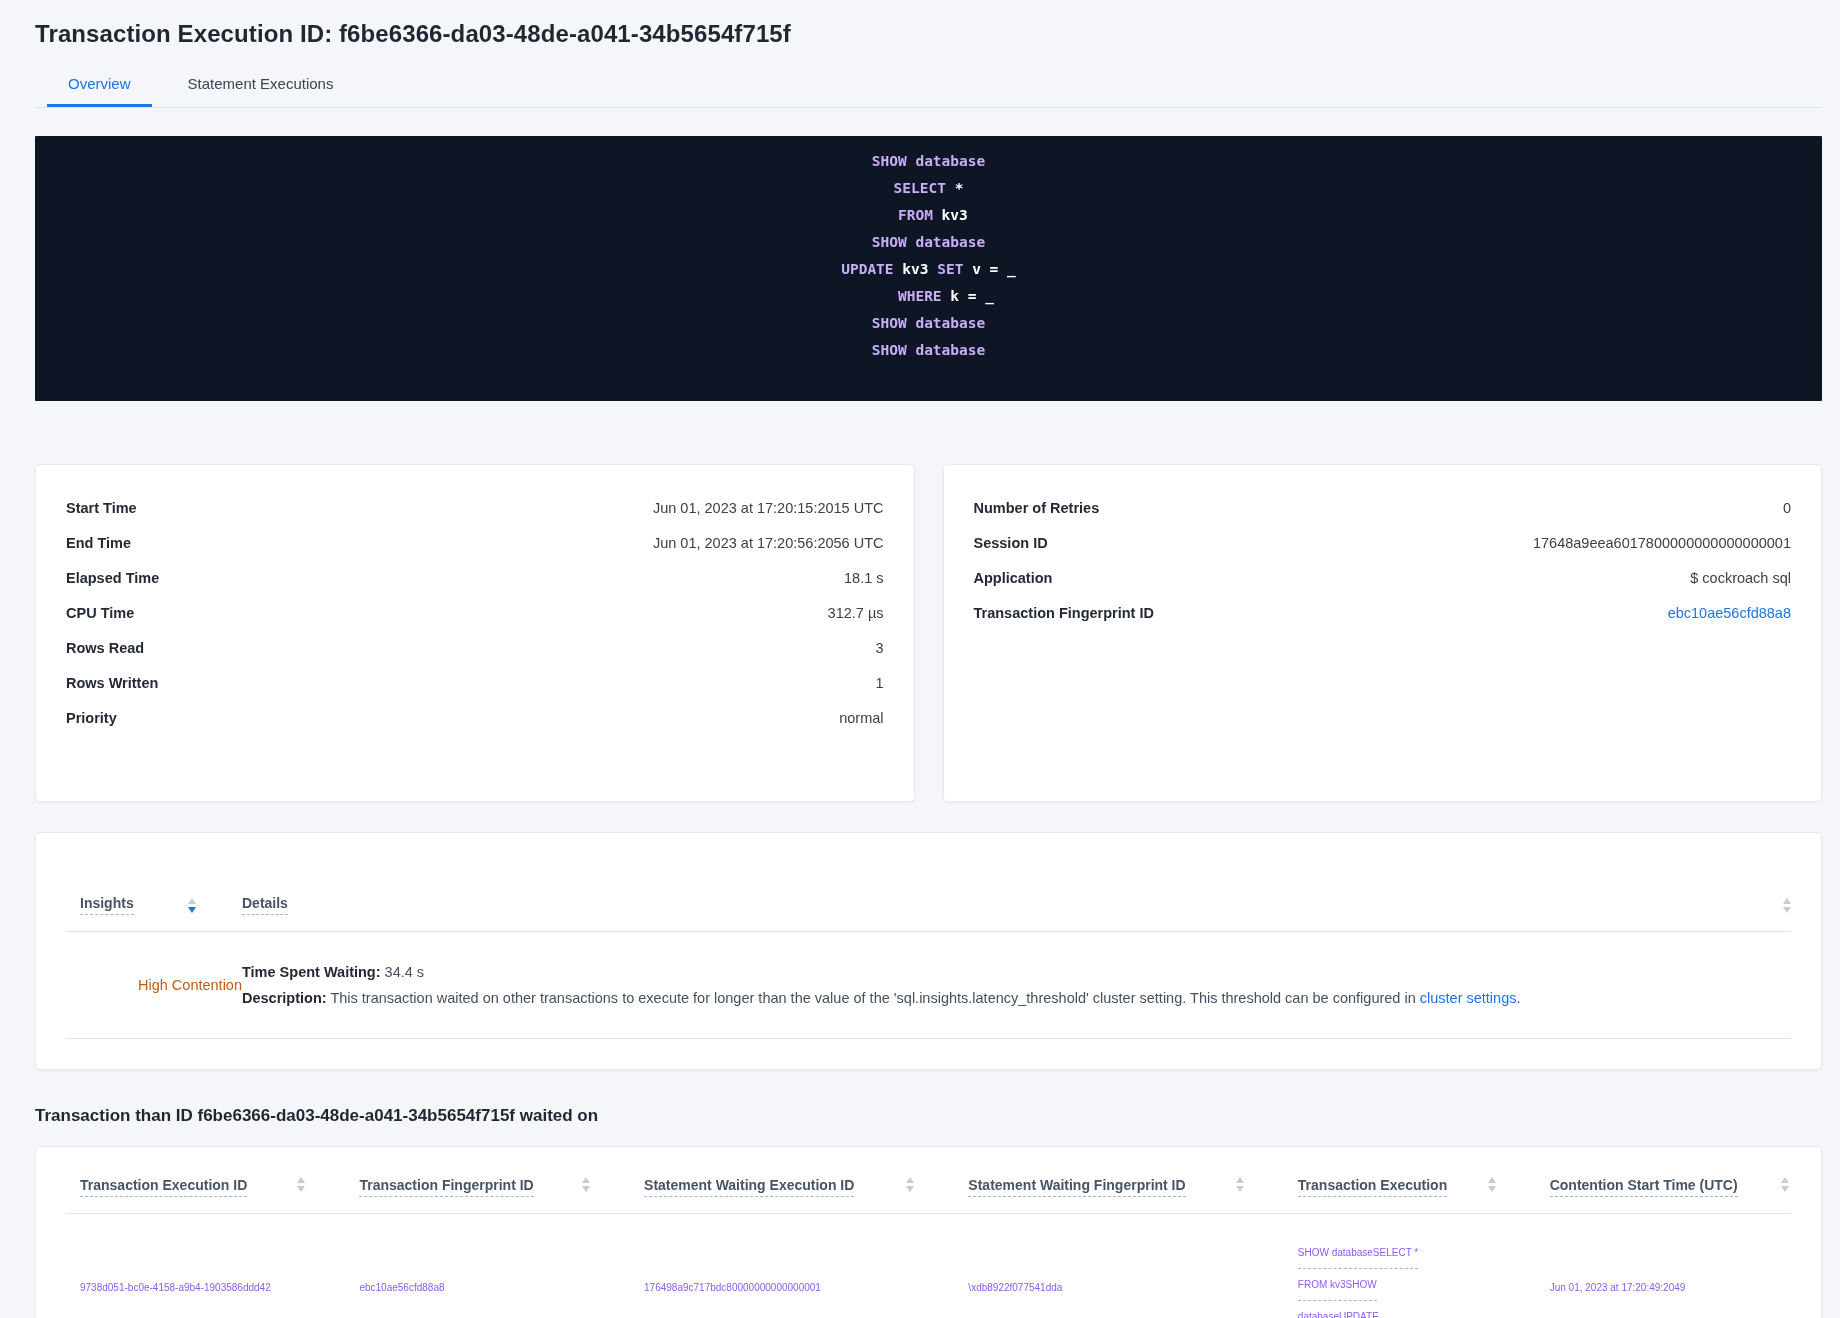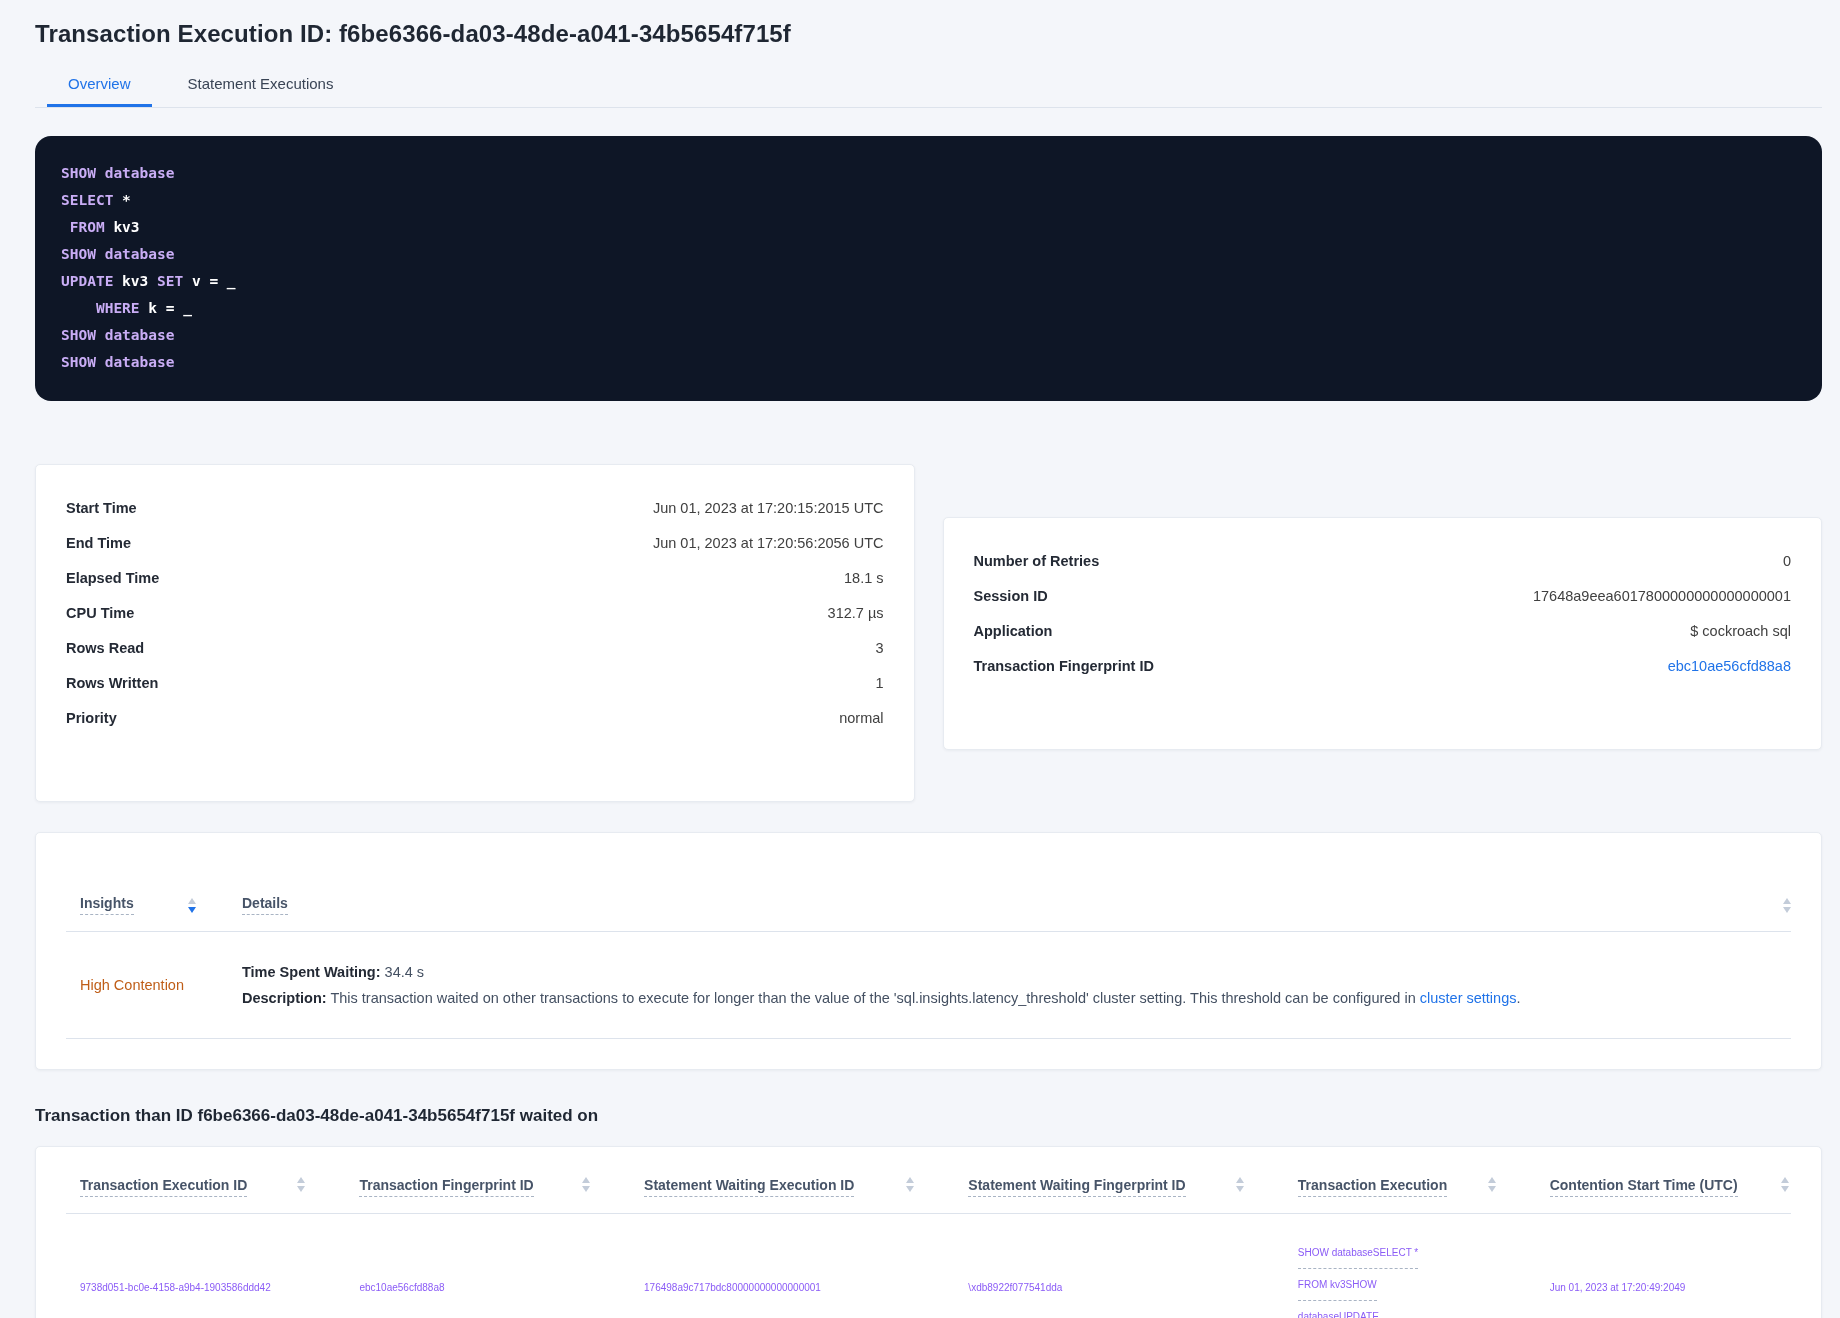--- a/index.html
+++ b/index.html
@@ -14,31 +14,31 @@
 
   
   .page-title { font-size:24px; font-weight:700; color:#1f2733; letter-spacing:.1px; }
 
   .tabs { display:flex; margin-top:27px; border-bottom:1px solid #dde3ec; padding-left:12px; }
   .tab { font-size:15px; color:#394455; padding:0 21px 12px; margin-right:15px;
          border-bottom:3px solid transparent; cursor:pointer; }
   .tab.active { color:var(--accent); border-bottom-color:var(--accent); font-weight:400; }
 
   
-  .sql-box { margin-top:28px; background:var(--code-bg); border-radius:16px;
-             padding:24px 26px; min-height:265px; }
+  .sql-box { margin-top:28px; background:var(--code-bg); border-radius:1px;
+             padding:12px 26px; min-height:265px;text-align:center; }
   .sql-line { font-family:"DejaVu Sans Mono","Liberation Mono",monospace;
               font-size:14.5px; font-weight:700; line-height:27px; white-space:pre; }
   .sql-kw { color:var(--code-kw); }
   .sql-pl { color:var(--code-pl); }
 
   
   .card { background:#ffffff; border:1px solid #e7ebf1; border-radius:5px;
           box-shadow:0 1px 3px rgba(22,33,54,.05); }
-  .cards-row { display:flex; gap:28px; margin-top:63px;align-items:center; }
+  .cards-row { display:flex; gap:28px; margin-top:63px; }
   .summary-card { flex:1; padding:33px 30px 58px; }
   .kv-row { display:flex; justify-content:space-between; align-items:baseline;
             margin-bottom:15px; font-size:14.5px; line-height:20px; }
   .kv-label { font-weight:700; color:#242a35; }
   .kv-value { color:#404040; text-align:right; }
   .kv-value.link { color:var(--accent); cursor:pointer; }
 
   
   .dashed { border-bottom:1px dashed #a9b4c4; padding-bottom:3px; }
 
@@ -50,21 +50,21 @@
   .sort-icon.desc .tri.down { border-top-color:var(--accent); }
 
   
   .insights-card { margin-top:30px; padding:26px 30px 30px; }
   .ins-header { display:flex; align-items:center; padding:0 0 16px 14px;
                 font-size:14px; font-weight:700; color:#475468; border-bottom:1px solid #dde3ec;margin-top:36px; }
   .ins-col1 { width:162px; display:flex; align-items:center; }
   .ins-col1 .sort-icon { margin-left:54px; }
   .ins-spacer { flex:1; }
   .ins-row { display:flex; align-items:center; padding:27px 0 27px 14px; border-bottom:1px solid #dde3ec; }
-  .severity { width:162px; flex-shrink:0; font-size:14.5px; color:var(--warning); }
+  .severity { width:162px; flex-shrink:0; font-size:14.5px; color:var(--warning);text-align:right; }
   .ins-details { font-size:14.5px; color:#445062; line-height:26px; }
   .ins-details b { color:#242a35; }
   .text-link { color:var(--accent); cursor:pointer; }
 
   
   .waited-heading { margin:36px 0 20px; font-size:17px; font-weight:700; color:#1f2733; }
   .waited-card { padding:30px 30px 90px; }
   .wt-grid { display:grid; grid-template-columns:16.2% 16.5% 18.8% 19.1% 14.6% 14.8%; }
   .wt-head { border-bottom:1px solid #dde3ec; padding-bottom:16px; }
   .wt-head .cell { display:flex; justify-content:space-between; align-items:flex-start;

